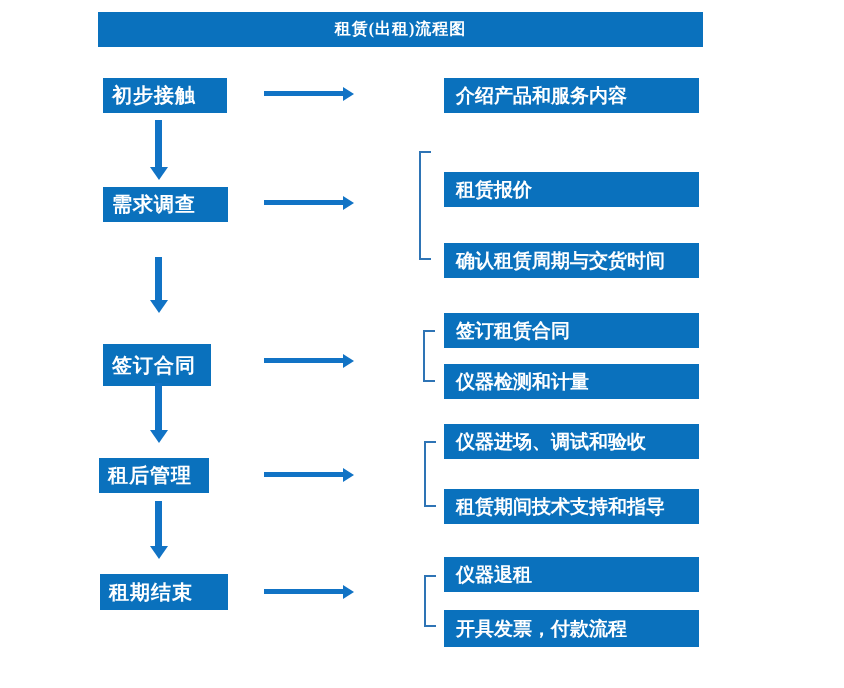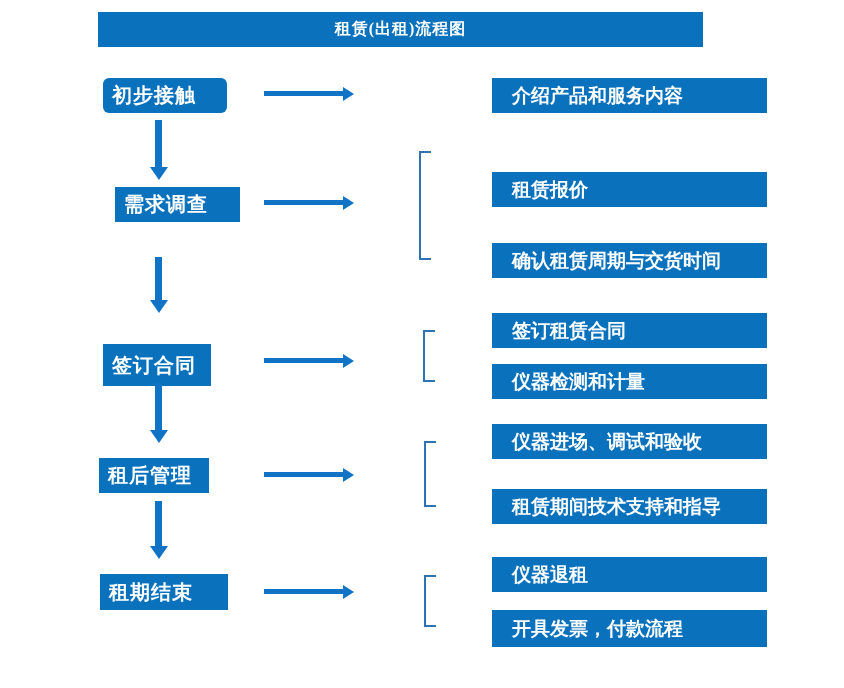--- a/index.html
+++ b/index.html
@@ -31,24 +31,23 @@
     justify-content:center;
     font-size:16px;
     letter-spacing:1px;
   }
   .left-box{
     font-size:20px;
     padding-left:9px;
     letter-spacing:1px;
   }
   .right-box{
-    left:444px;width:275px;height:35px;
+    left:444px;width:255px;height:35px;
     font-size:19px;
-    padding-left:20px;
-    margin-left:48px;
+    padding-left:12px;
   }
   
   .harrow{
     position:absolute;
     left:264px;width:79px;height:5px;
     background:var(--arrow-blue);
   }
   .harrow::after{
     content:"";
     position:absolute;
@@ -85,22 +84,22 @@
     border-bottom:2px solid var(--bracket-blue);
   }
 </style>
 </head>
 <body>
 
 <div class="canvas">
 
   <div class="box title-bar">租赁(出租)流程图</div>
 
-  <div class="box left-box" style="left:103px;top:78px;width:124px;height:35px;border-radius:6px;">初步接触</div>
-  <div class="box left-box" style="left:115px;top:187px;width:125px;height:35px;">需求调查</div>
+  <div class="box left-box" style="left:103px;top:78px;width:124px;height:35px;">初步接触</div>
+  <div class="box left-box" style="left:103px;top:187px;width:125px;height:35px;">需求调查</div>
   <div class="box left-box" style="left:103px;top:344px;width:108px;height:42px;">签订合同</div>
   <div class="box left-box" style="left:99px;top:458px;width:110px;height:35px;">租后管理</div>
   <div class="box left-box" style="left:100px;top:574px;width:128px;height:36px;">租期结束</div>
 
   <div class="varrow" style="top:120px;height:47px;"></div>
   <div class="varrow" style="top:257px;height:43px;"></div>
   <div class="varrow" style="top:383px;height:47px;"></div>
   <div class="varrow" style="top:501px;height:45px;"></div>
 
   <div class="harrow" style="top:91px;"></div>

